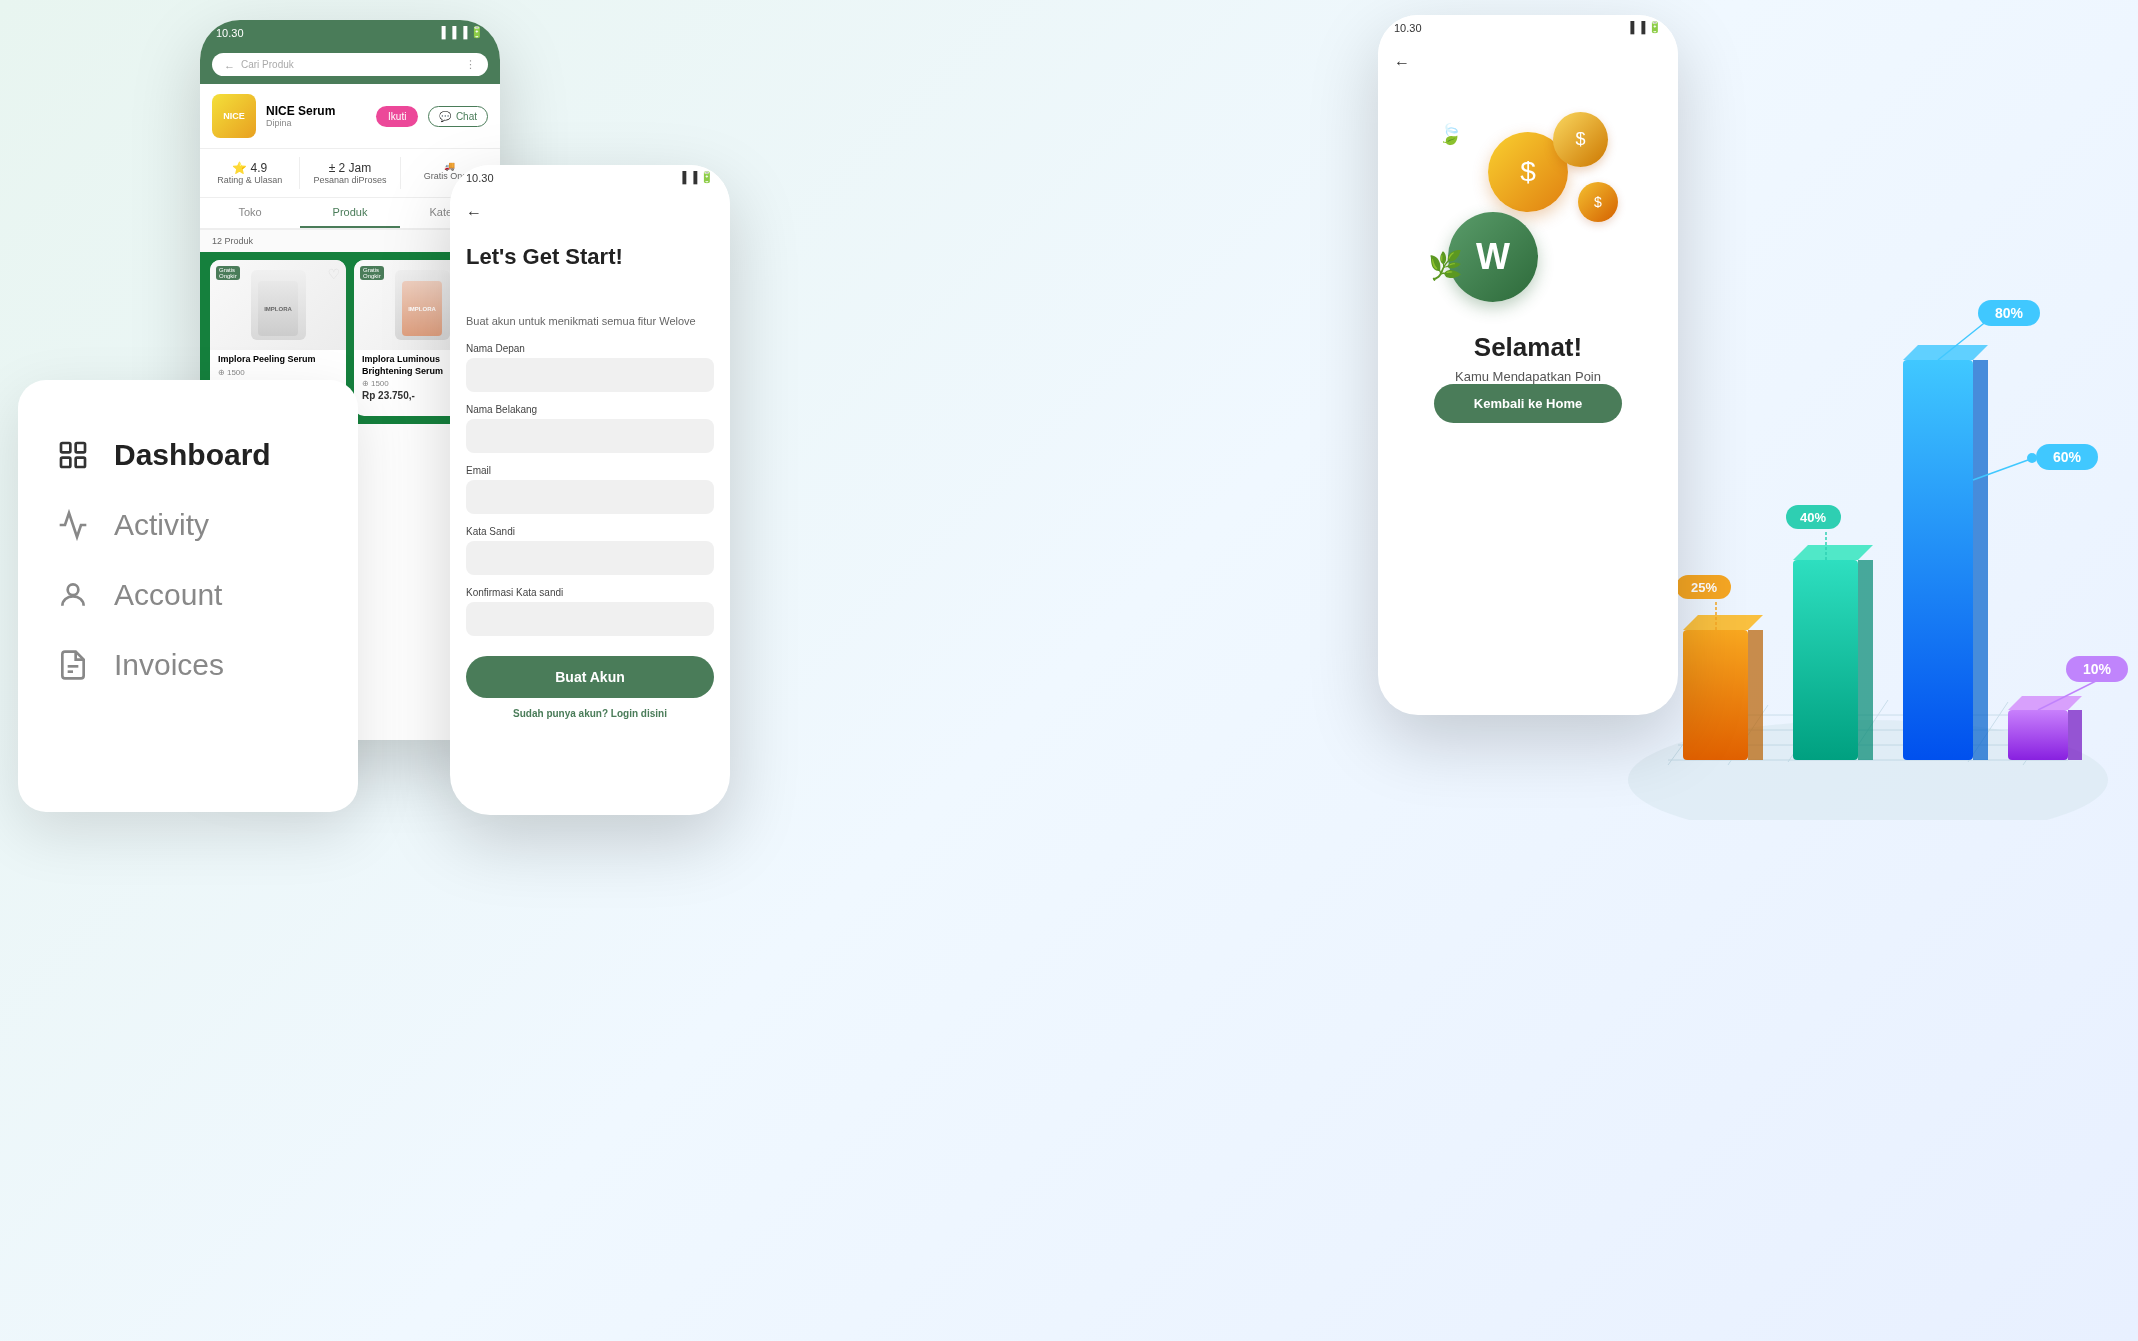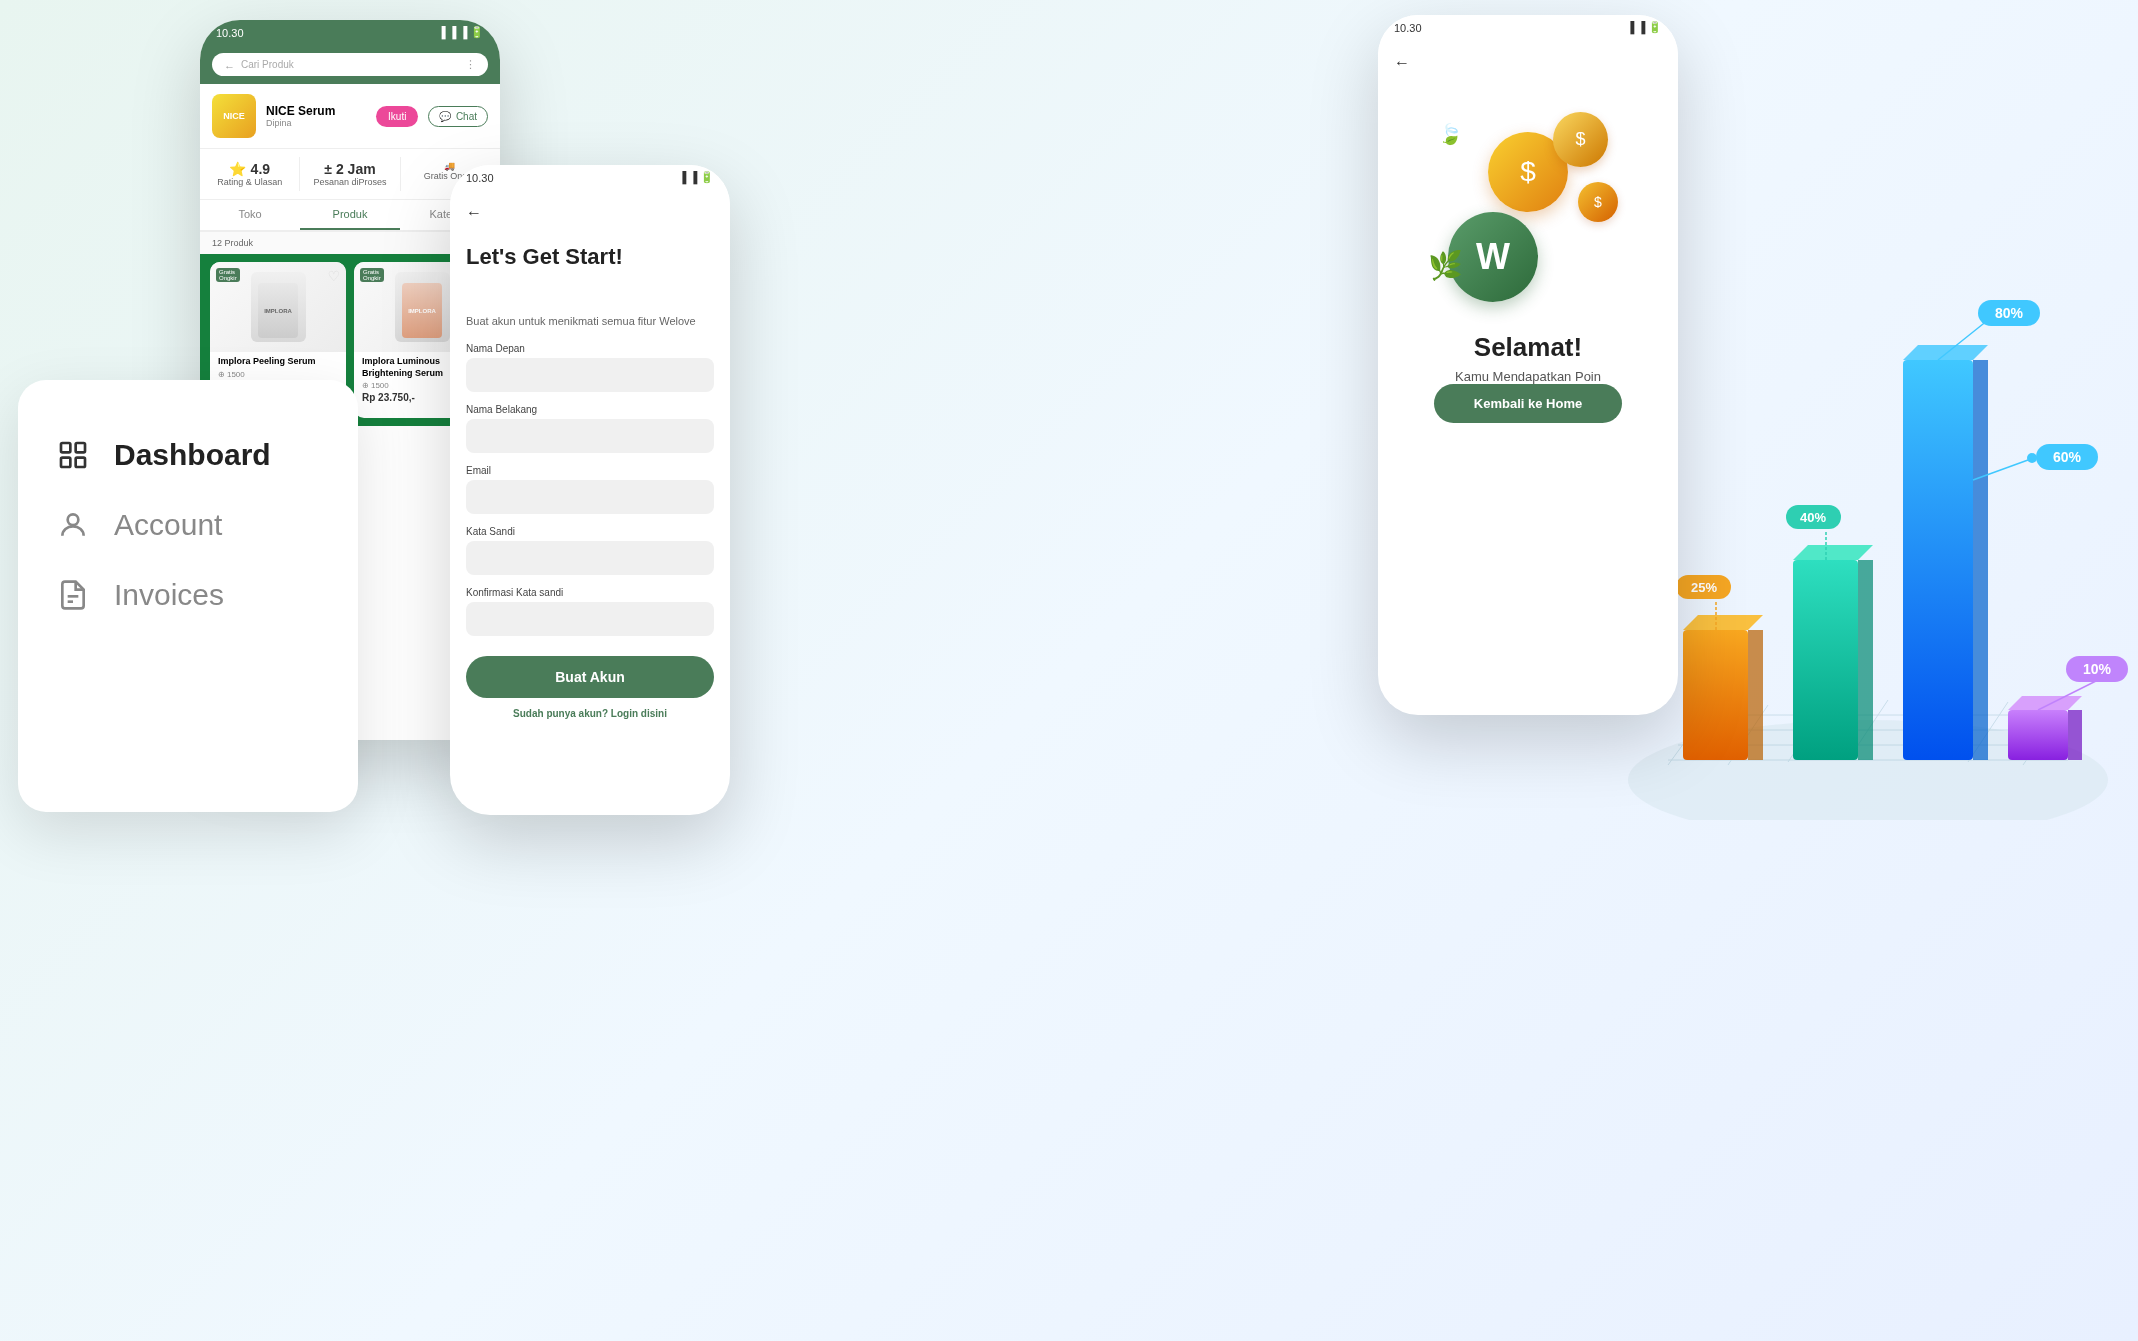--- a/index.html
+++ b/index.html
@@ -143,21 +143,21 @@
     }
     .stat-item {
       flex: 1;
       text-align: center;
       font-size: 9px;
       color: #666;
       padding: 4px;
       border-right: 1px solid #eee;
     }
     .stat-item:last-child { border-right: none; }
-    .stat-val { font-size: 14px; font-weight: 700; color: #333; }
+    .stat-val { font-size: 12px; font-weight: 400; color: #333; }
     .shop-tabs {
       display: flex;
       background: #fff;
       border-bottom: 2px solid #eee;
     }
     .shop-tab {
       flex: 1;
       text-align: center;
       padding: 8px 0;
       font-size: 11px;
@@ -351,20 +351,28 @@
       <svg width="32" height="32" viewBox="0 0 24 24" fill="none" stroke="#333" stroke-width="2">
         <rect x="3" y="3" width="7" height="7" rx="1"></rect>
           <rect x="14" y="3" width="7" height="7" rx="1"></rect>
         <rect x="3" y="14" width="7" height="7" rx="1"></rect>
           <rect x="14" y="14" width="7" height="7" rx="1"></rect>
       </svg>
     </div>
     <span class="sidebar-item-label">Dashboard</span>
   </div>
 
+  <div class="sidebar-item">
+    <div class="sidebar-item-icon">
+      <svg width="32" height="32" viewBox="0 0 24 24" fill="none" stroke="#888" stroke-width="2">
+        <polyline points="22 12 18 12 15 21 9 3 6 12 2 12"></polyline>
+      </svg>
+    </div>
+    <span class="sidebar-item-label" style="color:#888;font-weight:400;">Activity</span>
+  </div>
 
   <div class="sidebar-item">
     <div class="sidebar-item-icon">
       <svg width="32" height="32" viewBox="0 0 24 24" fill="none" stroke="#888" stroke-width="2">
         <circle cx="12" cy="8" r="4"></circle>
           <path d="M4 20c0-4 3.6-7 8-7s8 3 8 7"></path>
       </svg>
     </div>
     <span class="sidebar-item-label" style="color:#888;font-weight:400;">Account</span>
   </div>

